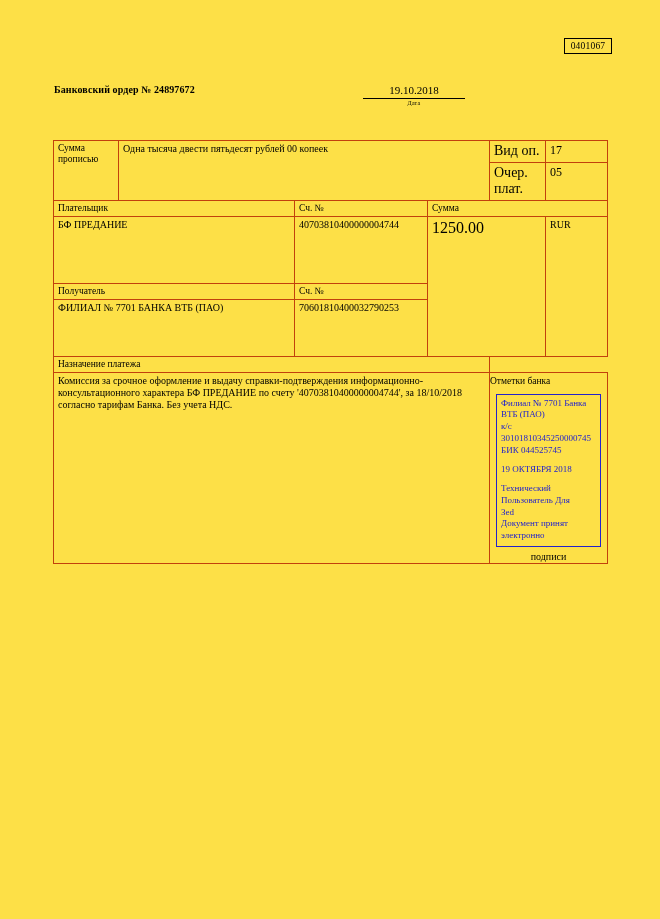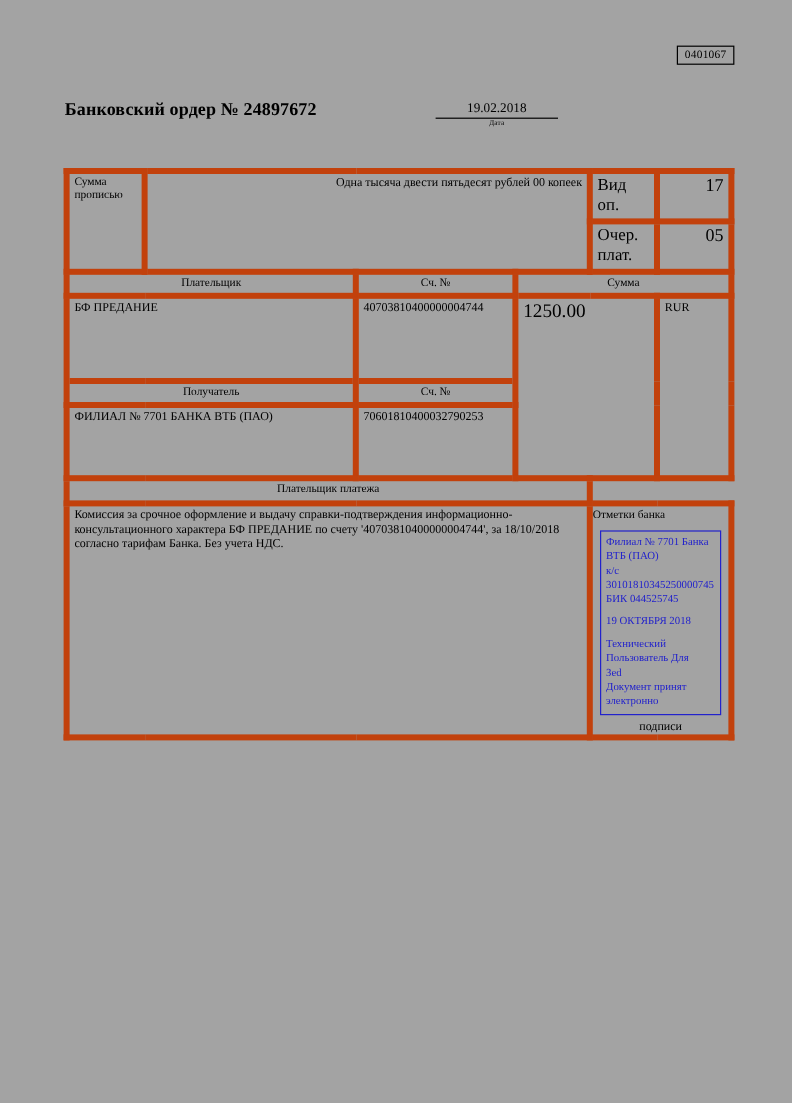--- a/index.html
+++ b/index.html
@@ -12,41 +12,41 @@
     height: 919px;
     font-family: "Liberation Serif", serif;
     color: #000000;
     position: relative;
     overflow: hidden;
   }
   .page {
     position: relative;
     width: 660px;
     height: 919px;
-    background: #a3a3a3;
+    background: #fde047;
   }
   
   .form-code {
     position: absolute;
     top: 38px;
     left: 564px;
     width: 46px;
     height: 14px;
     border: 1px solid #000;
     font-size: 9.5px;
     line-height: 14px;
     text-align: center;
     letter-spacing: 0.2px;
   }
   
   .title {
     position: absolute;
     top: 84px;
     left: 54px;
-    font-size: 15px;
+    font-size: 10px;
     font-weight: bold;
     letter-spacing: 0.1px;
   }
   .date-block {
     position: absolute;
     top: 84px;
     left: 363px;
     width: 102px;
     text-align: center;
   }
@@ -72,37 +72,36 @@
     top: 140px;
     width: 554px;
   }
   table.doc {
     border-collapse: collapse;
     width: 554px;
     table-layout: fixed;
     font-size: 9.7px;
   }
   table.doc td {
-    border: 5px solid #c2410c;
+    border: 1px solid #c2410c;
     vertical-align: top;
     padding: 2px 4px;
     line-height: 1.18;
   }
   .nb-bottom { border-bottom: none !important; }
   .nb-left { border-left: none !important; }
   .nb-right { border-right: none !important; }
-  .ctr { text-align: center; }
+  .ctr { text-align: left; }
   .small-label { font-size: 9.5px; }
   .sum-words {
     font-size: 10px;
     padding-left: 6px;
-    text-align: right;
   }
   .vidop-label { font-size: 14px; padding-left: 4px; }
-  .vidop-val { font-size: 15px; text-align: right; }
+  .vidop-val { font-size: 12px; text-align: left; }
   .cell-name { font-size: 10px; padding-left: 5px; }
   .cell-acct { font-size: 10px; padding-left: 6px; margin-top: 34px; }
   .cell-sum { font-size: 16px; padding-left: 5px; }
   .cell-cur { font-size: 10px; padding-left: 6px; }
   .purpose-text {
     font-size: 10px;
     line-height: 1.28;
     padding: 3px 6px 3px 5px;
   }
   .bank-marks-label {
@@ -128,21 +127,21 @@
 </head>
 <body>
 
 <div class="page">
 
   <div class="form-code">0401067</div>
 
   <div class="title">Банковский ордер № 24897672</div>
 
   <div class="date-block">
-    <div class="date-value">19.02.2018</div>
+    <div class="date-value">19.10.2018</div>
     <div class="date-rule"></div>
     <div class="date-caption">Дата</div>
   </div>
 
   <div class="frame">
     <table class="doc">
       <colgroup>
         <col style="width:65px">
         <col style="width:176px">
         <col style="width:133px">
@@ -183,21 +182,21 @@
         <td colspan="2" class="ctr small-label">Получатель</td>
         <td class="ctr small-label">Сч. №</td>
       </tr>
 
       <tr>
         <td colspan="2" class="cell-name" style="height:52px;">ФИЛИАЛ № 7701 БАНКА ВТБ (ПАО)</td>
         <td class="cell-acct">70601810400032790253</td>
       </tr>
 
       <tr>
-        <td colspan="4" class="ctr small-label">Плательщик платежа</td>
+        <td colspan="4" class="ctr small-label">Назначение платежа</td>
         <td colspan="2" class="nb-left nb-right nb-bottom">&nbsp;</td>
       </tr>
 
       <tr>
         <td colspan="4" class="purpose-text" style="height:160px;">Комиссия за срочное оформление и выдачу справки-подтверждения информационно-консультационного характера БФ ПРЕДАНИЕ по счету '40703810400000004744', за 18/10/2018 согласно тарифам Банка. Без учета НДС.</td>
         <td colspan="2" style="padding:0;">
           <div class="bank-marks-label">Отметки банка</div>
           <div class="stamp">
             <div>Филиал № 7701 Банка ВТБ (ПАО)</div>
             <div>к/с 30101810345250000745</div>

